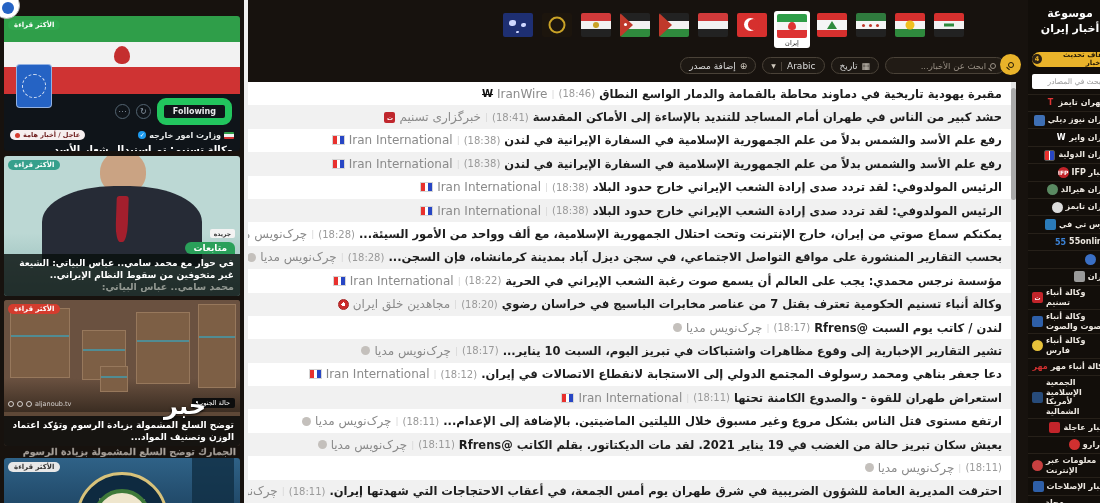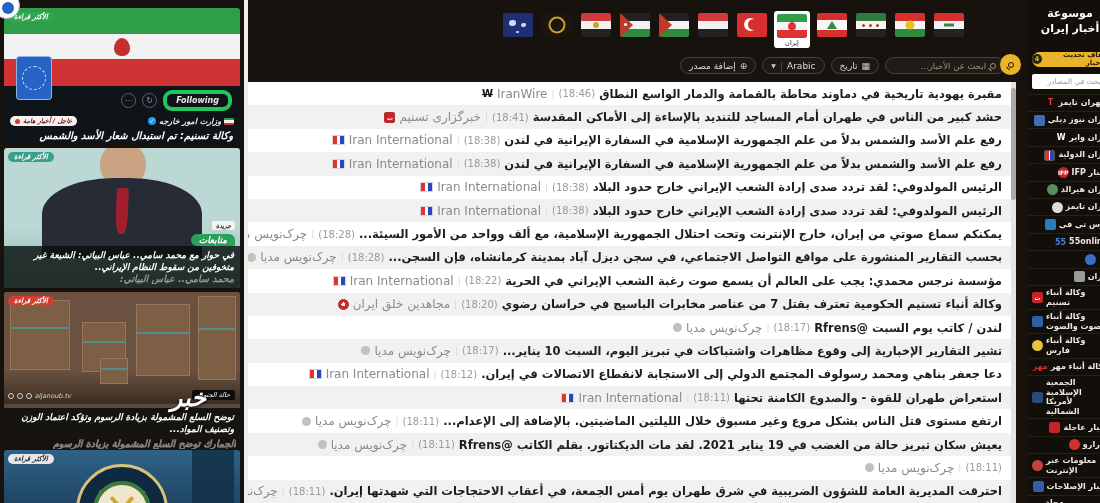--- a/index.html
+++ b/index.html
@@ -1,32 +1,32 @@
 <!DOCTYPE html>
 <html lang="ar" style="--bg: #17120e; --accent-yellow: #e9b32a; --row-alt: #f1f1f1; --headline-text: #1d1d1d; --badge-green: #2fa84f; --badge-teal: #36a08c; --badge-red: #d43c2e;"><head>
 <meta charset="utf-8">
 <style>
   *{box-sizing:border-box;margin:0;padding:0;font-family:"DejaVu Sans",sans-serif;}
   html,body{background:#0d0b09;}
   #stage{position:relative;width:1100px;height:503px;overflow:hidden;background:var(--bg,#17120e);direction:rtl;}
 
   
-  .left-col{position:absolute;left:0;top:0;width:244px;height:391px;background:var(--bg,#17120e);font-style:italic;}
+  .left-col{position:absolute;left:0;top:8px;width:244px;height:391px;background:var(--bg,#17120e);}
   .left-scroll{position:absolute;left:244px;top:0;width:4px;height:503px;background:#efefef;}
   .card{position:absolute;left:4px;width:236px;overflow:hidden;border-radius:3px;background:#000;}
   .badge-mostread{position:absolute;top:4px;left:4px;z-index:5;font-size:7px;font-weight:bold;color:#fff;padding:1px 6px;border-radius:8px;}
   .card1{top:8px;height:135px;background:#0f1419;}
   .card1 .badge-mostread{background:var(--badge-green,#2fa84f);}
   .flag-img{position:relative;height:78px;background:linear-gradient(180deg,#2f9e49 0 33%,#f2f2f2 33% 66%,#cf3333 66%);}
   .flag-emblem{position:absolute;left:50%;top:50%;width:16px;height:18px;transform:translate(-50%,-50%);background:#c42e2e;border-radius:50% 50% 45% 45%/60% 60% 40% 40%;}
   .avatar-box{position:absolute;left:12px;top:48px;width:36px;height:44px;background:#2563c4;border:1px solid rgba(255,255,255,.5);border-radius:4px;z-index:6;}
   .avatar-box i{position:absolute;left:50%;top:50%;width:24px;height:24px;transform:translate(-50%,-50%);border:1px dashed rgba(255,255,255,.8);border-radius:50%;}
   .tw-bar{direction:ltr;display:flex;align-items:center;justify-content:flex-end;gap:6px;padding:4px 8px;background:#0f1419;}
   .tw-circle{width:15px;height:15px;border:1px solid #536471;border-radius:50%;color:#8b98a5;font-size:8px;line-height:13px;text-align:center;}
-  .following-btn{border:4px solid #22c55e;border-radius:9px;color:#e7e9ea;background:#0f1419;font-size:8px;font-weight:bold;padding:2px 9px;}
+  .following-btn{border:7px solid #22c55e;border-radius:9px;color:#e7e9ea;background:#0f1419;font-size:8px;font-weight:bold;padding:2px 9px;}
   .acct-row{display:flex;align-items:center;gap:4px;padding:1px 6px;}
   .acct-name{direction:ltr;display:flex;align-items:center;gap:3px;color:#e7e9ea;font-size:8px;font-weight:bold;}
   .verified{width:8px;height:8px;background:#1d9bf0;border-radius:50%;color:#fff;font-size:6px;line-height:8px;text-align:center;}
   .mini-flag{width:10px;height:7px;background:linear-gradient(180deg,#2f9e49 0 33%,#f2f2f2 33% 66%,#cf3333 66%);border-radius:1px;}
   .alert-badge{margin-right:auto;display:flex;align-items:center;gap:3px;background:#f6efef;color:#6e1d1d;font-size:6.5px;font-weight:bold;padding:1px 5px;border-radius:7px;}
   .pin-dot{width:5px;height:5px;background:#d43c2e;border-radius:50%;}
   .card1 .caption{padding:2px 7px 0;color:#fff;font-size:10px;font-weight:bold;line-height:1.3;text-align:right;}
 
   .card2{top:148px;height:140px;background:linear-gradient(180deg,#bcd8d4 0 55%,#8fb8b4);}
   .card2 .badge-mostread{background:var(--badge-teal,#36a08c);}

